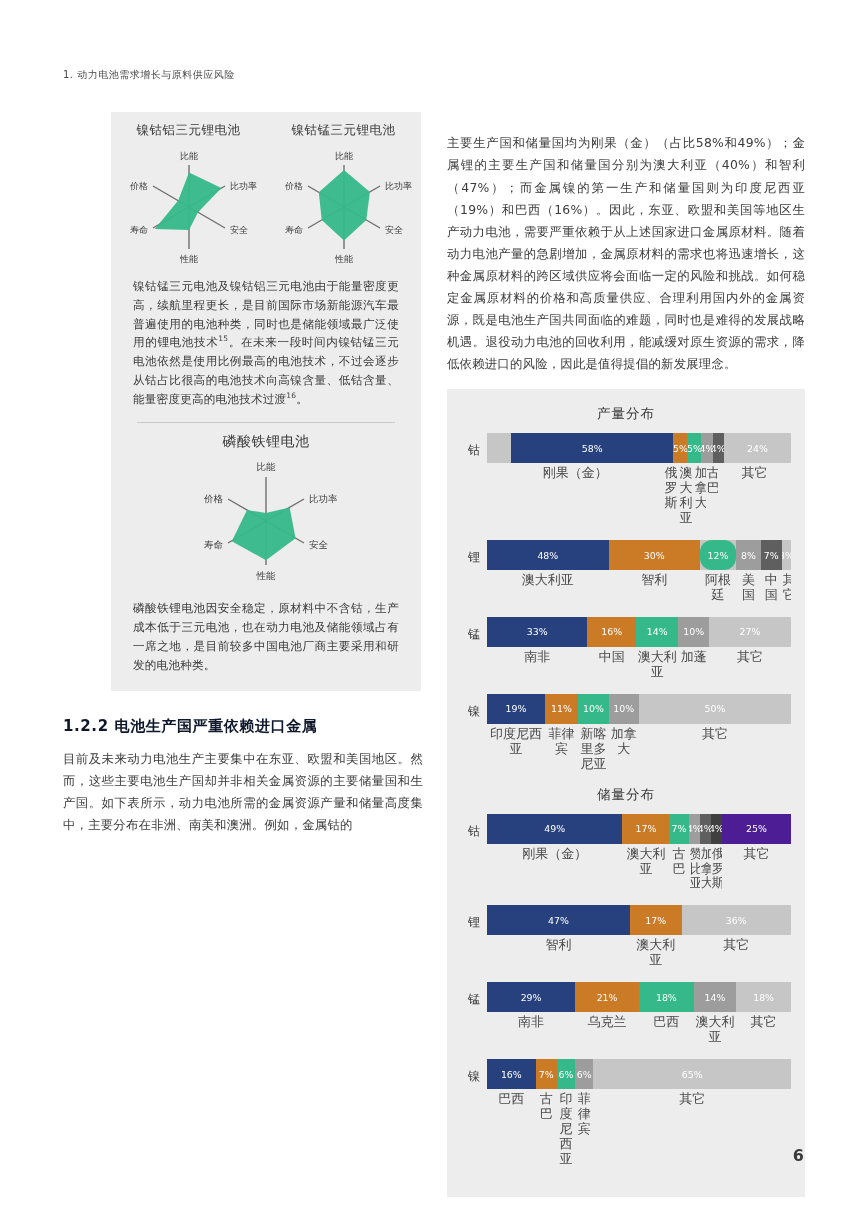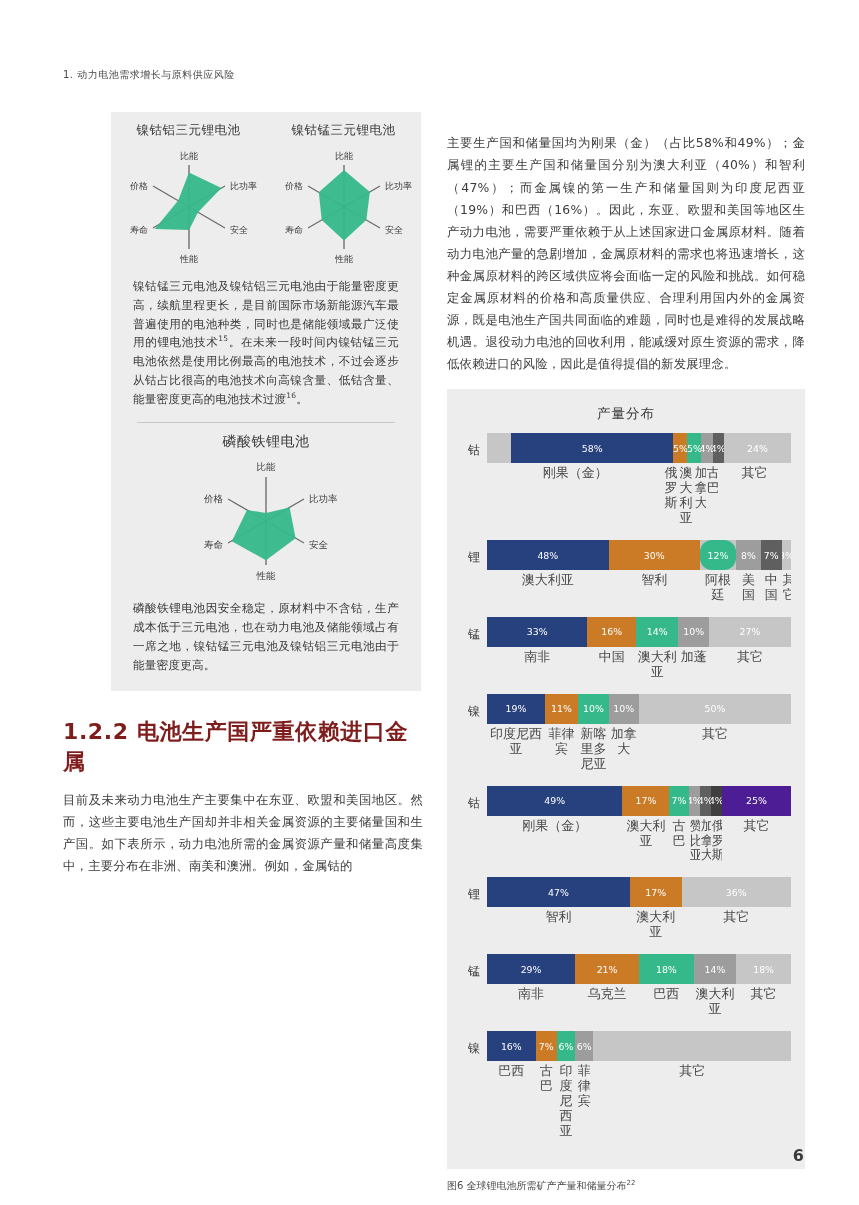--- a/index.html
+++ b/index.html
@@ -52,21 +52,21 @@
     font-size:11.6px; line-height:1.62; color:#3b3b3b;
     margin:10px 22px 0 22px; text-align:justify; letter-spacing:0.2px;
   }
 
   .caption {
     font-size:10px; color:#4a4a4a; margin-top:10px;
   }
   .caption sup { font-size:7px; }
 
   h2.sec-head {
-    font-size:22px; font-weight:bold; color:#7f1d1d;
+    font-size:15px; font-weight:bold; color:#0f172a;
     margin:26px 0 12px 0; letter-spacing:0.6px;
   }
   .body-text {
     font-size:12.4px; line-height:1.78; text-align:justify;
     color:#3b3b3b; letter-spacing:0.2px;
   }
 
   
   .fig6-card {
     background:#ededed; padding:12px 14px 16px 14px; margin-top:14px;
@@ -167,21 +167,21 @@
           <polygon points="80,60.1 103.6,54.4 109.6,85.2 80,107.3 45.8,88.2 61.0,56.9" fill="#35b98a" fill-opacity="0.95"></polygon>
           <text x="80" y="17" font-size="9.5" fill="#3a3a3a" text-anchor="middle">比能</text>
           <text x="123" y="49" font-size="9.5" fill="#3a3a3a" text-anchor="start">比功率</text>
           <text x="123" y="95" font-size="9.5" fill="#3a3a3a" text-anchor="start">安全</text>
           <text x="80" y="126" font-size="9.5" fill="#3a3a3a" text-anchor="middle">性能</text>
           <text x="37" y="95" font-size="9.5" fill="#3a3a3a" text-anchor="end">寿命</text>
           <text x="37" y="49" font-size="9.5" fill="#3a3a3a" text-anchor="end">价格</text>
         </svg>
       </div>
 
-      <p class="fig5-text2">磷酸铁锂电池因安全稳定，原材料中不含钴，生产成本低于三元电池，也在动力电池及储能领域占有一席之地，镍钴锰三元电池及镍钴铝三元电池由于能量密度更高。</p>
+      <p class="fig5-text2">磷酸铁锂电池因安全稳定，原材料中不含钴，生产成本低于三元电池，也在动力电池及储能领域占有一席之地，是目前较多中国电池厂商主要采用和研发的电池种类。</p>
     </div>
 
 
     <h2 class="sec-head">1.2.2  电池生产国严重依赖进口金属</h2>
     <p class="body-text">目前及未来动力电池生产主要集中在东亚、欧盟和美国地区。然而，这些主要电池生产国却并非相关金属资源的主要储量国和生产国。如下表所示，动力电池所需的金属资源产量和储量高度集中，主要分布在非洲、南美和澳洲。例如，金属钴的</p>
   </div>
 
   <div class="col-right">
     <p class="body-text">主要生产国和储量国均为刚果（金）（占比58%和49%）；金属锂的主要生产国和储量国分别为澳大利亚（40%）和智利（47%）；而金属镍的第一生产和储量国则为印度尼西亚（19%）和巴西（16%）。因此，东亚、欧盟和美国等地区生产动力电池，需要严重依赖于从上述国家进口金属原材料。随着动力电池产量的急剧增加，金属原材料的需求也将迅速增长，这种金属原材料的跨区域供应将会面临一定的风险和挑战。如何稳定金属原材料的价格和高质量供应、合理利用国内外的金属资源，既是电池生产国共同面临的难题，同时也是难得的发展战略机遇。退役动力电池的回收利用，能减缓对原生资源的需求，降低依赖进口的风险，因此是值得提倡的新发展理念。</p>
 
@@ -263,20 +263,21 @@
                 <div class="legend-cell" style="width: 19%;">印度尼西亚</div>
                 <div class="legend-cell" style="width: 11%;">菲律宾</div>
                 <div class="legend-cell" style="width: 10%;">新喀里多尼亚</div>
                 <div class="legend-cell" style="width: 10%;">加拿大</div>
                 <div class="legend-cell" style="width: 50%;">其它</div>
               </div>
             </div>
           </div>
         </div>
 
+      <div class="fig6-title second">储量分布</div>
       <div id="chart1">
           <div class="bar-row">
             <div class="bar-rowlabel">钴</div>
             <div class="bar-wrap">
               <div class="bar-track">
                 <div class="seg" style="width: 44.5455%; background: rgb(39, 65, 126);">49%</div>
                 <div class="seg" style="width: 15.4545%; background: rgb(203, 123, 38);">17%</div>
                 <div class="seg" style="width: 6.36364%; background: rgb(53, 185, 138);">7%</div>
                 <div class="seg" style="width: 3.63636%; background: rgb(157, 157, 157);">4%</div>
                 <div class="seg" style="width: 3.63636%; background: rgb(95, 95, 95);">4%</div>
@@ -329,20 +330,21 @@
             </div>
           </div>
           <div class="bar-row">
             <div class="bar-rowlabel">镍</div>
             <div class="bar-wrap">
               <div class="bar-track">
                 <div class="seg" style="width: 16%; background: rgb(39, 65, 126);">16%</div>
                 <div class="seg" style="width: 7%; background: rgb(203, 123, 38);">7%</div>
                 <div class="seg" style="width: 6%; background: rgb(53, 185, 138);">6%</div>
                 <div class="seg" style="width: 6%; background: rgb(157, 157, 157);">6%</div>
+                <div class="seg" style="width: 65%; background: rgb(198, 198, 198); color: rgb(255, 255, 255);">65%</div>
               </div>
               <div class="bar-legend">
                 <div class="legend-cell" style="width: 16%;">巴西</div>
                 <div class="legend-cell" style="width: 7%;">古巴</div>
                 <div class="legend-cell" style="width: 6%;">印度尼西亚</div>
                 <div class="legend-cell" style="width: 6%;">菲律宾</div>
                 <div class="legend-cell" style="width: 65%;">其它</div>
               </div>
             </div>
           </div>

